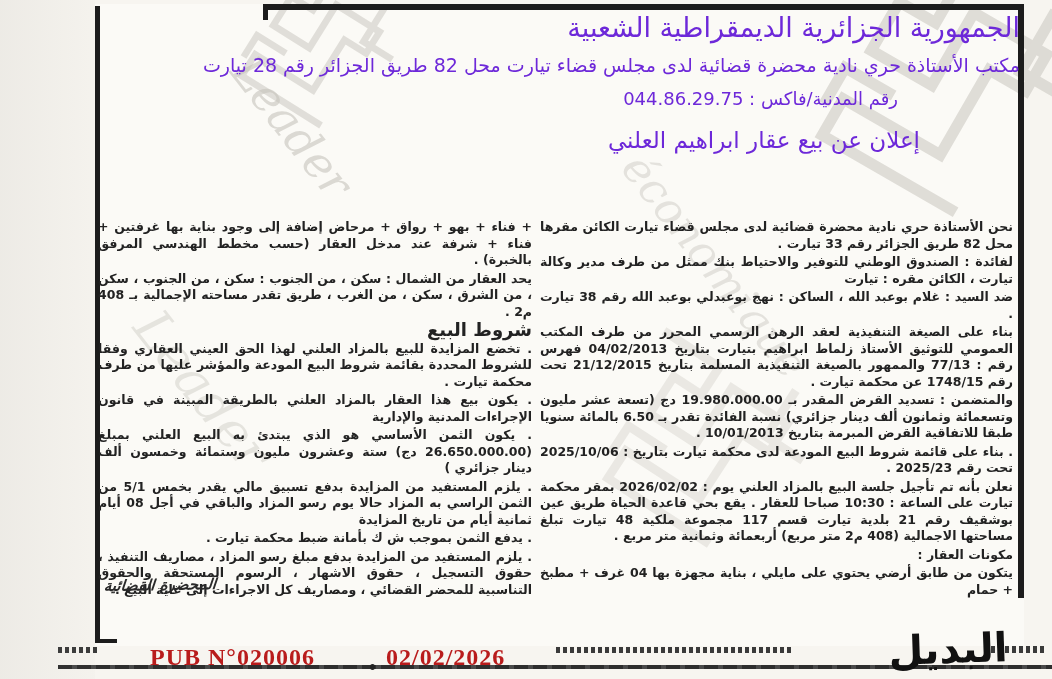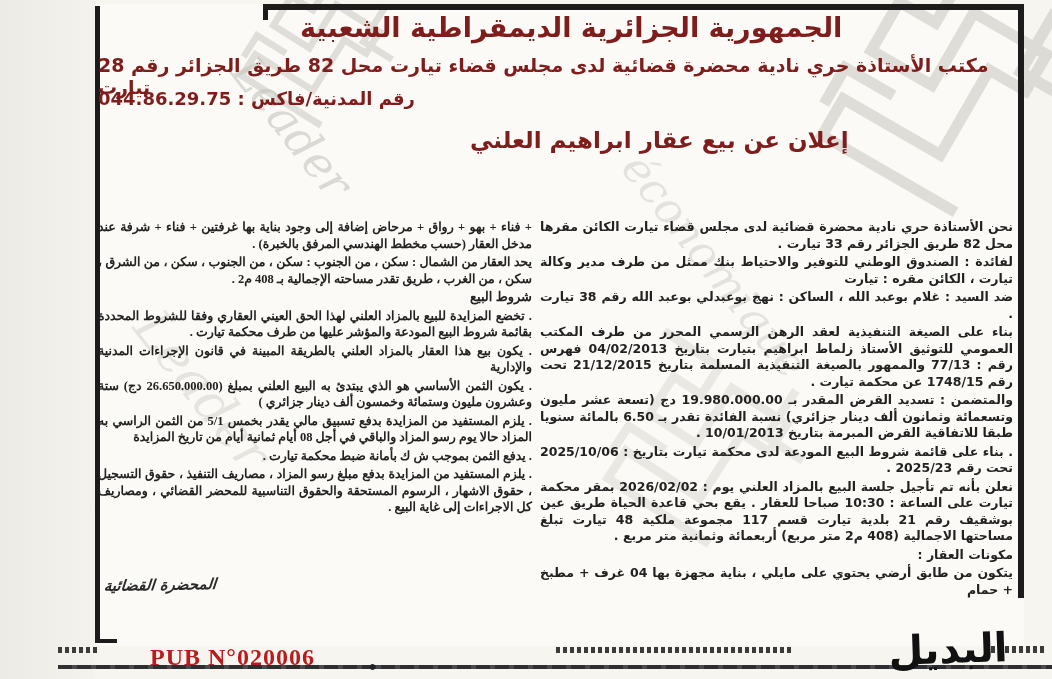--- a/index.html
+++ b/index.html
@@ -7,32 +7,32 @@
   #page{position:relative;width:1052px;height:679px;background:#f7f5f0;overflow:hidden;color:#1b1b1b;}
   .paper{position:absolute;left:95px;top:4px;width:929px;height:642px;background:#fbfaf6;}
   
   .vline,.hline{position:absolute;background:#1c1c1c;}
   .stamp{position:absolute;background:repeating-linear-gradient(90deg,#3a3a3a 0 4px,transparent 4px 7px);}
   .rough{position:absolute;background:repeating-linear-gradient(90deg,#2e2e2e 0 14px,#4a4a4a 14px 19px);}
   
   .wm-script{position:absolute;font-family:"DejaVu Serif",serif;font-style:italic;color:#b5b2aa;opacity:.45;pointer-events:none;white-space:nowrap;}
   .wm-tile{position:absolute;opacity:.5;pointer-events:none;}
   
-  .hdr{position:absolute;text-align:left;direction:rtl;font-weight:bold;color:#7f1d1d;}
+  .hdr{position:absolute;text-align:right;direction:rtl;font-weight:normal;color:#6d28d9;}
   #republic{left:300px;top:12px;width:720px;font-size:27px;letter-spacing:-.5px;}
   #office{left:98px;top:54px;width:922px;font-size:19px;}
   #phone{left:98px;top:88px;width:800px;font-size:18px;}
   #title-main{left:470px;top:127px;width:450px;font-size:23px;}
   #title-sub{left:250px;top:161px;width:560px;font-size:23px;}
   
   .col{position:absolute;direction:rtl;text-align:justify;font-size:12.5px;font-weight:bold;line-height:16.5px;color:#222;}
   #col-right{left:540px;top:219px;width:473px;}
-  #col-left{left:98px;top:219px;width:434px;font-family:Liberation Serif, serif;}
+  #col-left{left:98px;top:219px;width:434px;}
   .col p{margin:0 0 2px 0;}
-  .cond-title{margin:3px 6px 3px 0;font-size:13px;text-align:right;}
+  .cond-title{margin:3px 6px 3px 0;font-size:18px;text-align:right;}
   .short{text-align:right;}
   #signature{position:absolute;left:104px;top:576px;font-size:15px;font-weight:bold;font-style:italic;transform:skewX(-6deg) rotate(-1deg);color:#2a2a2a;direction:rtl;}
   
   .footer-serif{position:absolute;font-family:"Liberation Serif",serif;font-weight:bold;font-size:24px;letter-spacing:1px;color:#b91c1c;direction:ltr;}
   #pub-number{left:150px;top:644px;}
   #pub-date{left:386px;top:644px;}
   #newspaper-logo{position:absolute;left:868px;top:626px;width:160px;text-align:center;font-size:40px;font-weight:bold;direction:rtl;transform:rotate(-2deg);color:#111;}
   .speck{position:absolute;background:#222;border-radius:50%;}
   .shade{position:absolute;pointer-events:none;}
 </style>
@@ -103,16 +103,17 @@
     <p>. يكون بيع هذا العقار بالمزاد العلني بالطريقة المبينة في قانون الإجراءات المدنية والإدارية</p>
     <p>. يكون الثمن الأساسي هو الذي يبتدئ به البيع العلني بمبلغ (26.650.000.00 دج) ستة وعشرون مليون وستمائة وخمسون ألف دينار جزائري )</p>
     <p>. يلزم المستفيد من المزايدة بدفع تسبيق مالي يقدر بخمس 5/1 من الثمن الراسي به المزاد حالا يوم رسو المزاد والباقي في أجل 08 أيام ثمانية أيام من تاريخ المزايدة</p>
     <p>. يدفع الثمن بموجب ش ك بأمانة ضبط محكمة تيارت .</p>
     <p>. يلزم المستفيد من المزايدة بدفع مبلغ رسو المزاد ، مصاريف التنفيذ ، حقوق التسجيل ، حقوق الاشهار ، الرسوم المستحقة والحقوق التناسبية للمحضر القضائي ، ومصاريف كل الاجراءات إلى غاية البيع .</p>
   </div>
 
   <div id="signature">المحضرة القضائية</div>
 
   <div class="footer-serif" id="pub-number">PUB N°020006</div>
+  <div class="footer-serif" id="pub-date">02/02/2026</div>
   <div id="newspaper-logo">البديل</div>
 
   <div class="shade" style="left:0;top:0;width:95px;height:679px;background:linear-gradient(90deg,rgba(120,115,105,0.08),rgba(120,115,105,0.02));"></div>
 </div>
 
 </body></html>

